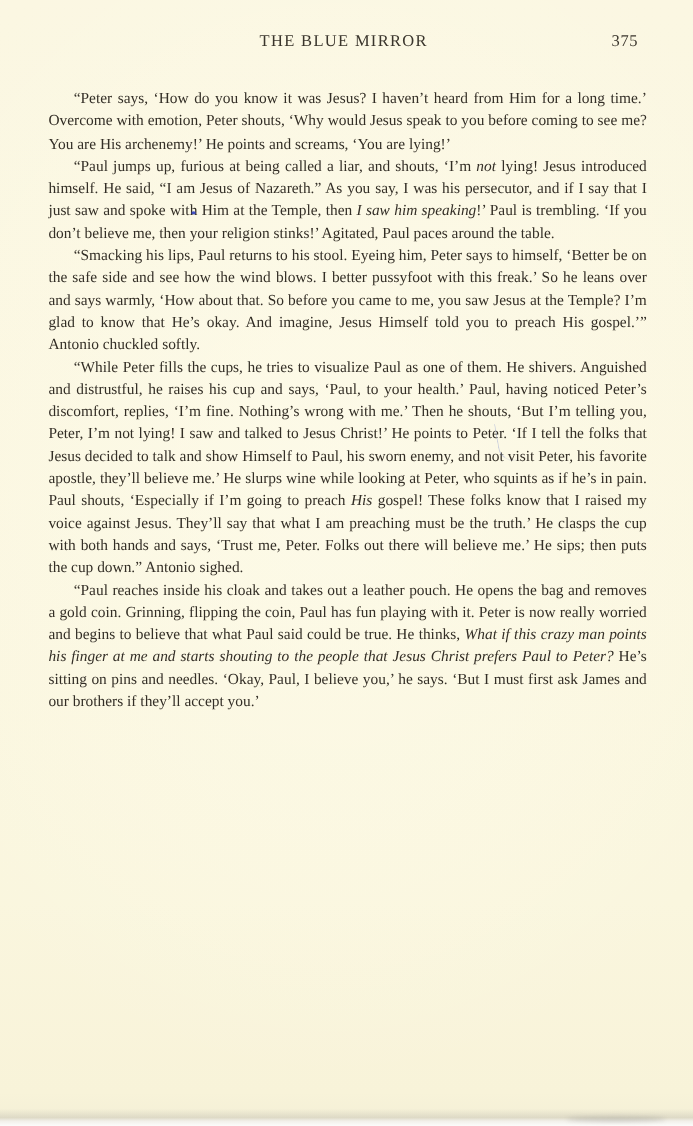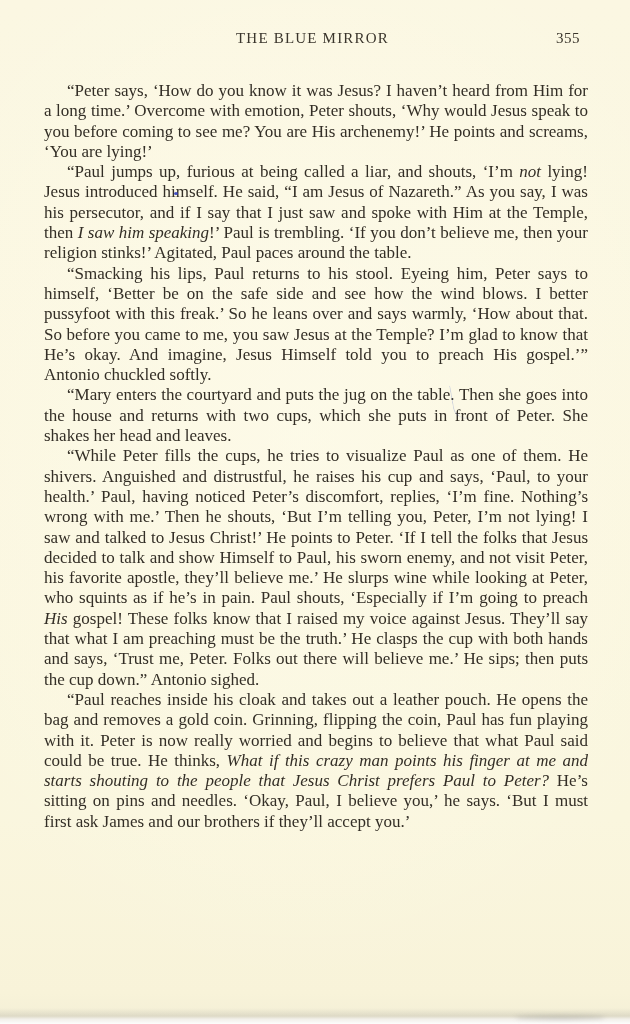--- a/index.html
+++ b/index.html
@@ -40,21 +40,21 @@
     position: absolute;
     right: 0;
     top: 0;
     letter-spacing: 0.5px;
   }
   .page-body {
     position: absolute;
     top: 81px;
     left: 44px;
     width: 544px;
-    font-size: 17px;
+    font-size: 14px;
     line-height: 20.3px;
     text-align: justify;
     color: #332e26;
     -webkit-hyphens: none;
     hyphens: none;
   }
   .para { text-indent: 23px; }
   .para em { }
   
   .ink-dot {
@@ -101,28 +101,27 @@
     filter: blur(2px);
   }
 </style>
 </head>
 <body>
 
 <div class="page">
 
   <div class="page-header">
     <div class="running-title">THE BLUE MIRROR</div>
-    <div class="page-number">355</div>
+    <div class="page-number">375</div>
   </div>
 
   <div class="page-body">
       <p class="para"><span>“Peter says, ‘How do you know it was Jesus? I haven’t heard from Him for a long time.’ Overcome with emotion, Peter shouts, ‘Why would Jesus speak to you before coming to see me? You are His archenemy!’ He points and screams, ‘You are lying!’</span></p>
       <p class="para"><span>“Paul jumps up, furious at being called a liar, and shouts, ‘I’m </span><em>not</em><span> lying! Jesus introduced himself. He said, “I am Jesus of Nazareth.” As you say, I was his persecutor, and if I say that I just saw and spoke with Him at the Temple, then </span><em>I saw him speaking</em><span>!’ Paul is trembling. ‘If you don’t believe me, then your religion stinks!’ Agitated, Paul paces around the table.</span></p>
       <p class="para"><span>“Smacking his lips, Paul returns to his stool. Eyeing him, Peter says to himself, ‘Better be on the safe side and see how the wind blows. I better pussyfoot with this freak.’ So he leans over and says warmly, ‘How about that. So before you came to me, you saw Jesus at the Temple? I’m glad to know that He’s okay. And imagine, Jesus Himself told you to preach His gospel.’” Antonio chuckled softly.</span></p>
-      <p class="para"><span>“Mary enters the courtyard and puts the jug on the table. Then she goes into the house and returns with two cups, which she puts in front of Peter. She shakes her head and leaves.</span></p>
       <p class="para"><span>“While Peter fills the cups, he tries to visualize Paul as one of them. He shivers. Anguished and distrustful, he raises his cup and says, ‘Paul, to your health.’ Paul, having noticed Peter’s discomfort, replies, ‘I’m fine. Nothing’s wrong with me.’ Then he shouts, ‘But I’m telling you, Peter, I’m not lying! I saw and talked to Jesus Christ!’ He points to Peter. ‘If I tell the folks that Jesus decided to talk and show Himself to Paul, his sworn enemy, and not visit Peter, his favorite apostle, they’ll believe me.’ He slurps wine while looking at Peter, who squints as if he’s in pain. Paul shouts, ‘Especially if I’m going to preach </span><em>His</em><span> gospel! These folks know that I raised my voice against Jesus. They’ll say that what I am preaching must be the truth.’ He clasps the cup with both hands and says, ‘Trust me, Peter. Folks out there will believe me.’ He sips; then puts the cup down.” Antonio sighed.</span></p>
       <p class="para"><span>“Paul reaches inside his cloak and takes out a leather pouch. He opens the bag and removes a gold coin. Grinning, flipping the coin, Paul has fun playing with it. Peter is now really worried and begins to believe that what Paul said could be true. He thinks, </span><em>What if this crazy man points his finger at me and starts shouting to the people that Jesus Christ prefers Paul to Peter?</em><span> He’s sitting on pins and needles. ‘Okay, Paul, I believe you,’ he says. ‘But I must first ask James and our brothers if they’ll accept you.’</span></p>
     </div>
 
   <div class="ink-dot"></div>
   <div class="pen-stroke"></div>
 
   <div class="scan-edge-bottom">
     <div class="scan-smudge"></div>
   </div>

